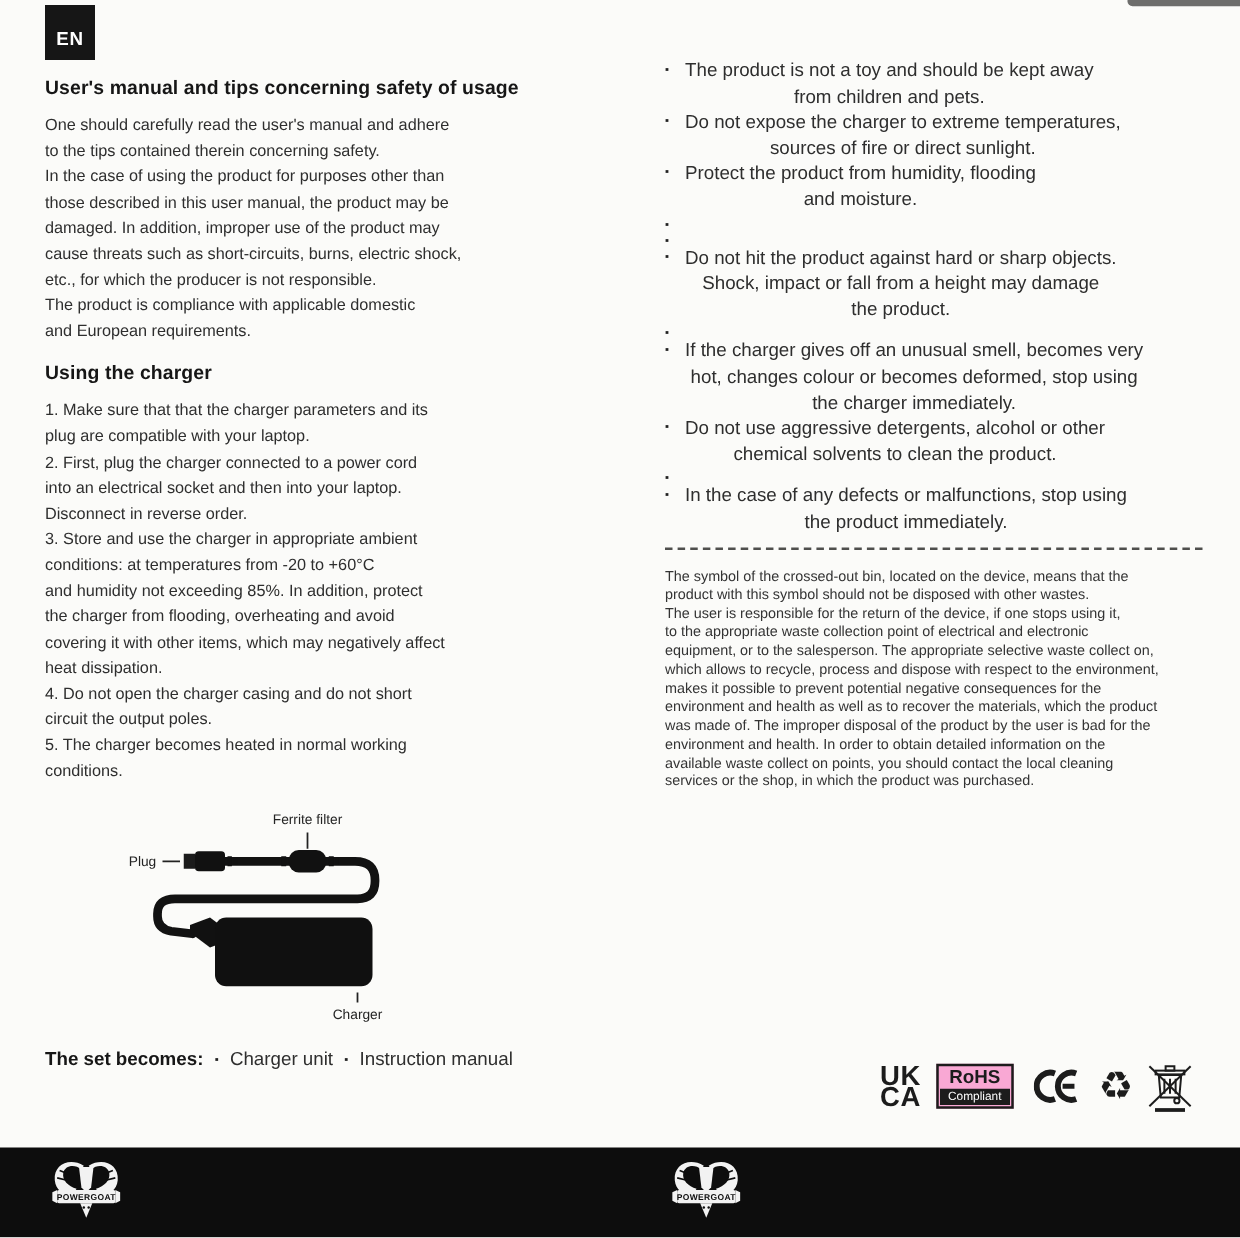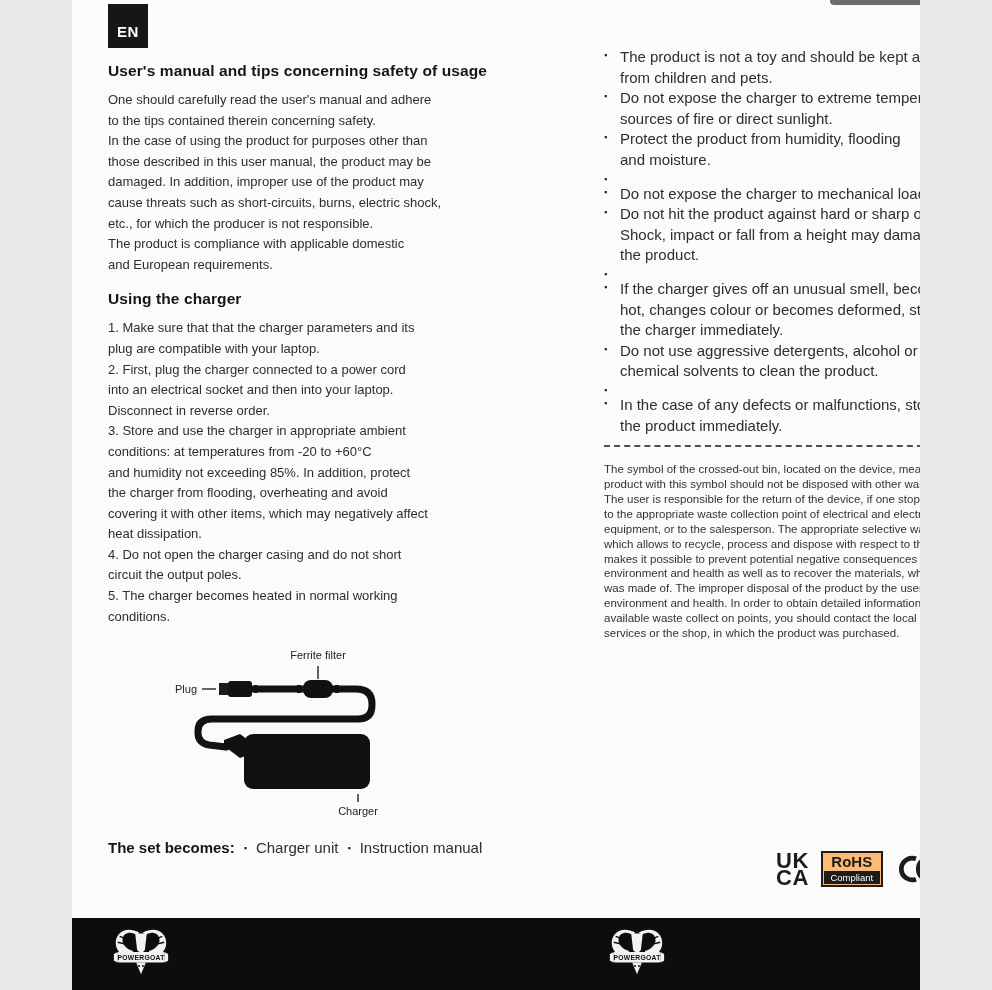--- a/index.html
+++ b/index.html
@@ -1,21 +1,21 @@
 <!DOCTYPE html>
 <html><head>
 <meta charset="utf-8">
 <style>
   * { margin: 0; padding: 0; box-sizing: border-box; }
   html, body { background: #e8e8e6; }
   body { font-family: "Liberation Sans", sans-serif; }
 
   .page {
     position: relative;
-    width: 848px;
+    width: 992px;
     height: 990px;
     background: #fbfbf9;
     color: #2e2e2e;
     overflow: hidden;
     margin: 0 auto;
     text-decoration: underline;
   }
 
   .scan-artifact {
     position: absolute;
@@ -94,20 +94,21 @@
   }
   .remarks-list .marker {
     flex: 0 0 16px;
     padding-top: 3px;
     top: 0;
   }
   .remarks-list .b-text {
     font-size: 15px;
     line-height: 20.6px;
     white-space: pre-line;
+    text-align: center;
   }
 
   .dashed-sep {
     border: none;
     border-top: 2px dashed #4f4f4d;
     margin: 9px 0 0 0;
     height: 0;
   }
 
   .disposal { margin-top: 15px; }
@@ -138,21 +139,21 @@
     font-size: 22px;
     line-height: 17.5px;
     letter-spacing: .5px;
     color: #1c1c1c;
   }
   .rohs {
     margin-left: 12px;
     width: 62px;
     border: 2px solid #1c1c1c;
     text-align: center;
-    background: #fdba74;
+    background: #f9a8d4;
   }
   .rohs .rohs-title {
     font-weight: bold;
     font-size: 15px;
     line-height: 18px;
     color: #1c1c1c;
   }
   .rohs .rohs-sub {
     background: #1c1c1c;
     color: #fff;
@@ -290,21 +291,20 @@
       <li>
         <span class="marker">▪</span>
         <span class="b-text">Protect the product from humidity, flooding
 and moisture.</span>
       </li>
       <li>
         <span class="marker">▪</span>
       </li>
       <li>
         <span class="marker">▪</span>
-        <span class="b-text">Do not expose the charger to mechanical loads.</span>
       </li>
       <li>
         <span class="marker">▪</span>
         <span class="b-text">Do not hit the product against hard or sharp objects.
 Shock, impact or fall from a height may damage
 the product.</span>
       </li>
       <li>
         <span class="marker">▪</span>
       </li>

